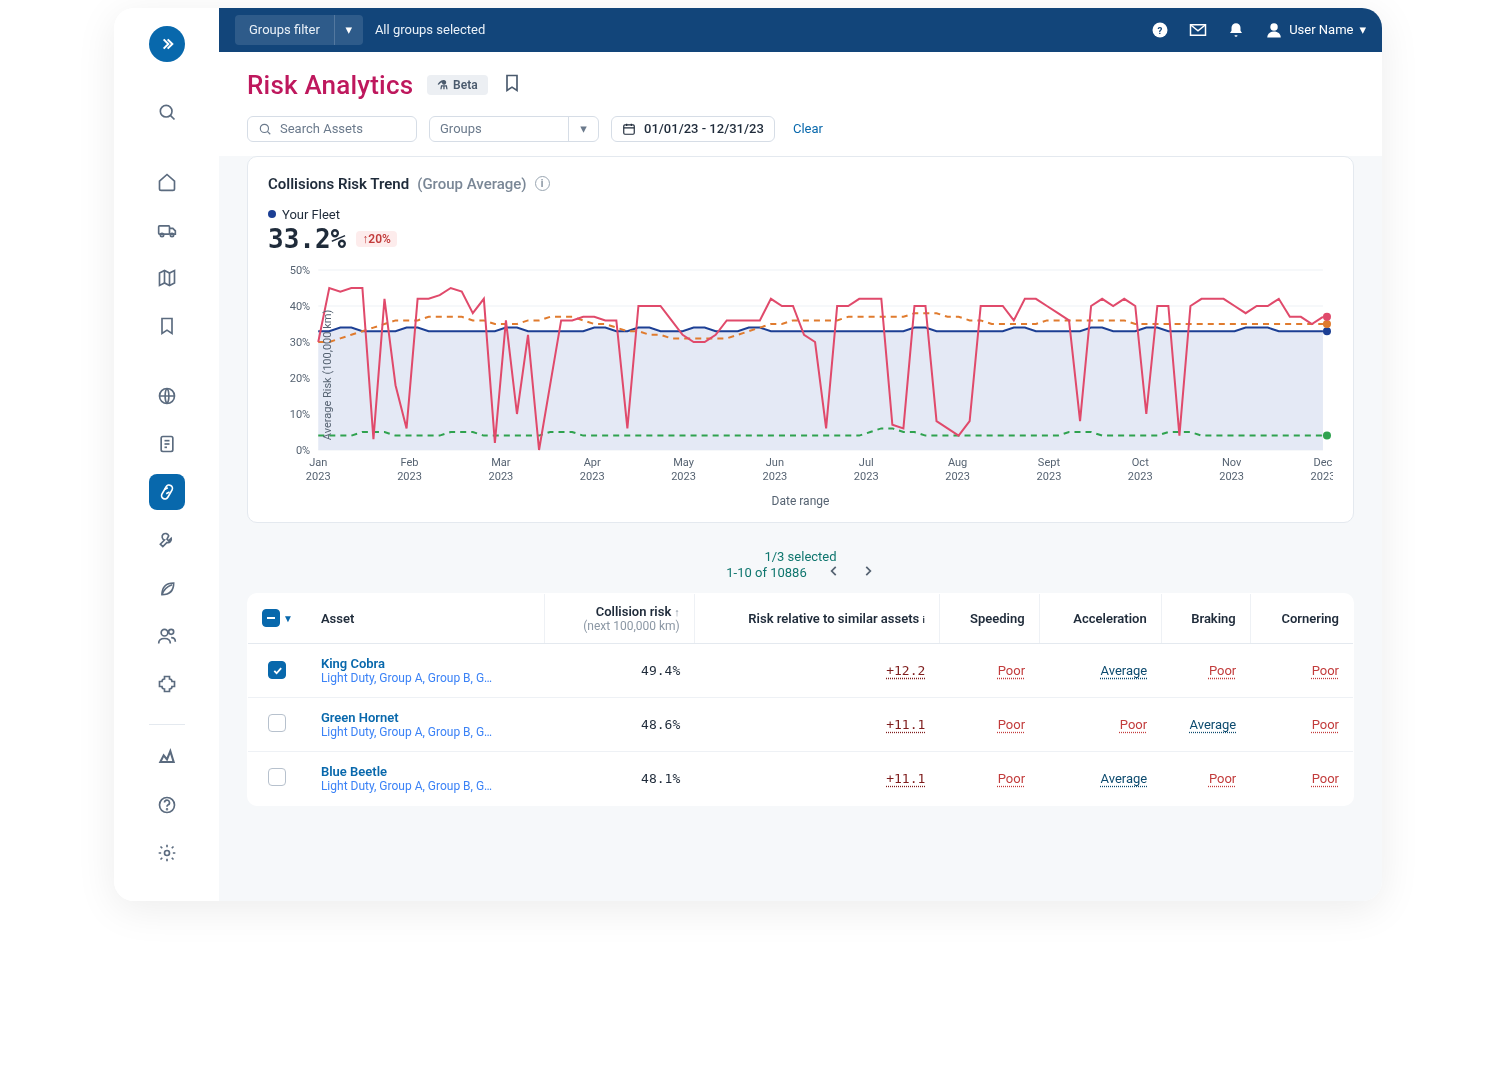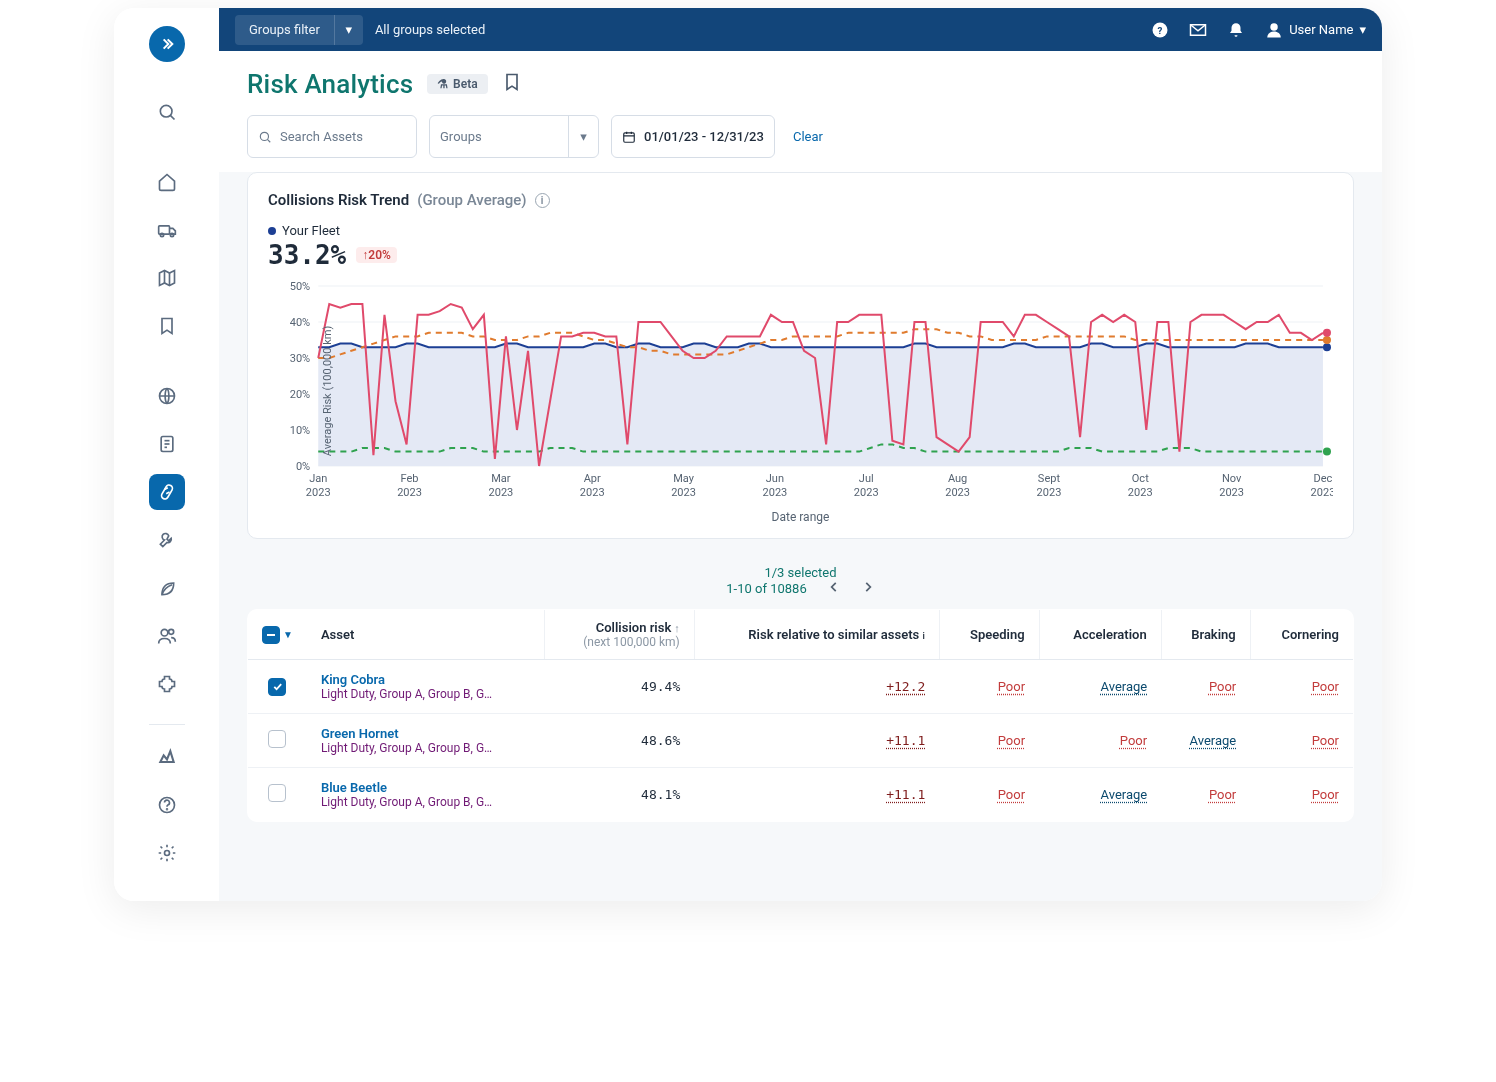--- a/index.html
+++ b/index.html
@@ -20,26 +20,26 @@
 .topbar { height:45px; background:#12457a; display:flex; align-items:center; padding:0 16px; color:#fff; font-size:13px;}
 .groups-filter { display:flex; align-items:center; background:rgba(255,255,255,0.12); border-radius:4px; height:30px; margin-right:12px; overflow:hidden;}
 .gf-label { padding:0 14px; font-size:13px; color:#eaf1f8; border-right:1px solid rgba(255,255,255,0.18); height:100%; display:flex;align-items:center;}
 .gf-caret { width:28px;display:flex;align-items:center;justify-content:center;}
 .topbar .groups-selected { color:#eaf1f8;}
 .topbar-right { margin-left:auto; display:flex; align-items:center; gap:20px; }
 .topbar-right .ticon { width:18px;height:18px;display:flex;align-items:center;justify-content:center;}
 .username { display:flex; align-items:center; gap:6px; font-size:13px;}
 .page-head { background:#fff; padding:18px 28px 0 28px;}
 .title-row { display:flex;align-items:center;gap:14px;margin-bottom:16px;}
-.page-title { font-size:26px; font-weight:500; color:#0f766e; letter-spacing:.2px;}
+.page-title { font-size:26px; font-weight:500; color:#be185d; letter-spacing:.2px;}
 .beta-pill { background:#eceff3;color:#4a5a6d;font-size:12px;font-weight:600;padding:3px 10px;border-radius:4px; display:flex;align-items:center;gap:5px;}
 .bookmark-icon { color:#4a5a6d;}
 
 .filter-row { display:flex; align-items:center; gap:12px; padding-bottom:14px;}
-.input-like { height:43px; border:1px solid #d6dde6; border-radius:6px; background:#fff; display:flex;align-items:center; padding:0 10px; font-size:13px; color:#6b7a8c;}
+.input-like { height:26px; border:1px solid #d6dde6; border-radius:6px; background:#fff; display:flex;align-items:center; padding:0 10px; font-size:13px; color:#6b7a8c;}
 .search-assets { width:170px; gap:8px;}
 .groups-dd { width:170px; position:relative;}
 .groups-dd .caret-box { position:absolute; right:0; top:0; height:100%; width:30px; border-left:1px solid #d6dde6; display:flex;align-items:center;justify-content:center;}
 .date-range { width:164px; gap:8px; color:#1f2b3a;font-weight:500;}
 .clear-link { color:#0868ac;font-size:13px; margin-left:6px;cursor:pointer;}
 
 .page-body { padding: 0 28px 0 28px; height: calc(100% - 130px); overflow:hidden;}
 
 
 .card { background:#fff; border:1px solid #e4e9ef; border-radius:10px; padding:18px 20px 14px 20px; }
@@ -74,21 +74,21 @@
 .pager { display:flex; align-items:center; gap:20px;}
 .pager .pgicon { color:#566372;cursor:pointer;}
 
 table.data { width:100%; border-collapse:collapse; background:#fff; border:1px solid #e4e9ef; border-radius:10px; overflow:hidden;}
 table.data th { font-size:13px; color:#1f2b3a; font-weight:600; text-align:right; padding:10px 14px; border-bottom:1px solid #e4e9ef; background:#fff;}
 table.data th .sub { color:#8b97a4; font-weight:400; font-size:12px; display:block;}
 table.data th:first-child,table.data td:first-child { width:42px; text-align:center;}
 table.data th:nth-child(2),table.data td:nth-child(2) { text-align:left;}
 table.data td { font-size:13px; padding:12px 14px; border-bottom:1px solid #eef1f5; text-align:right; color:#1f2b3a;}
 .asset-name { color:#0868ac; font-weight:600;}
-.asset-sub { color:#701a75; font-size:12px;}
+.asset-sub { color:#3b82f6; font-size:12px;}
 .risk-val { color:#7f1d1d; text-decoration:underline dotted; text-underline-offset:3px;}
 .rating-poor { color:#c23b3b; text-decoration:underline dotted; text-underline-offset:3px;}
 .rating-avg { color:#0c4a6e; text-decoration:underline dotted; text-underline-offset:3px;}
 .chk { width:18px;height:18px;border-radius:4px;border:1.5px solid #b7c1cd;display:inline-flex;align-items:center;justify-content:center;background:#fff;}
 .chk.checked { background:#0868ac;border-color:#0868ac;color:#fff;}
 .chk.indet { background:#0868ac;border-color:#0868ac;color:#fff;}
 .chk.indet::after { content:""; width:8px;height:2px;background:#fff;}
 .sort-arrow { font-size:11px;color:#8b97a4;margin-left:3px;}
 .colsep { border-left:1px solid #eef1f5;}
 .hdr-chk-wrap { display:flex;align-items:center;justify-content:center;gap:3px;}

